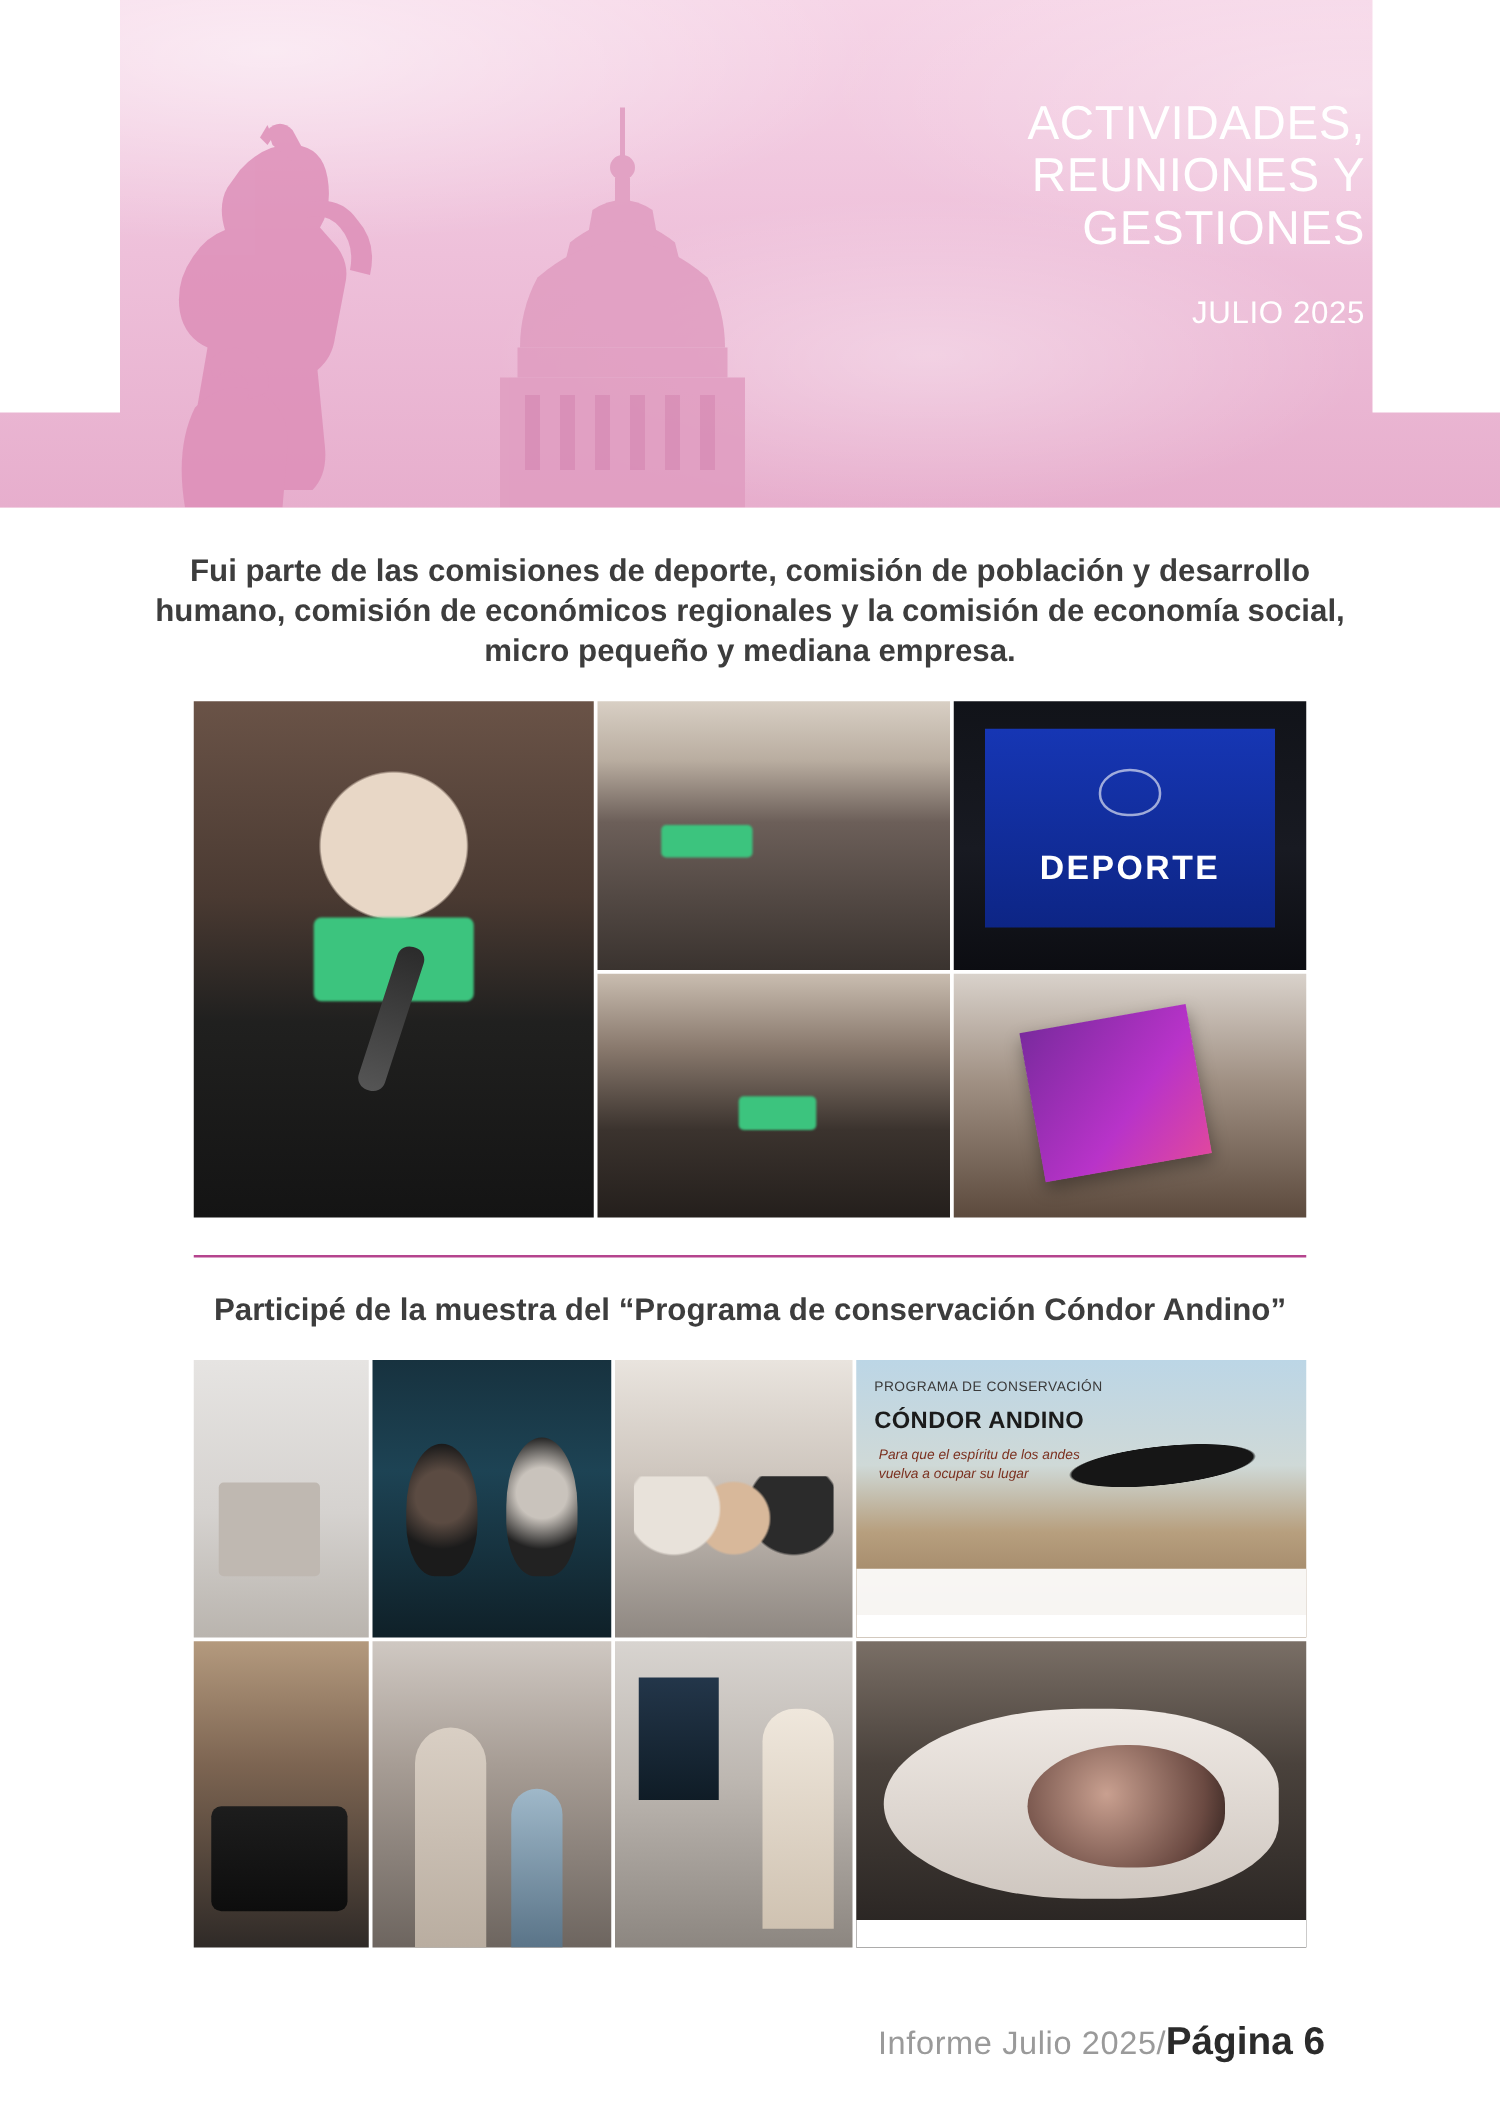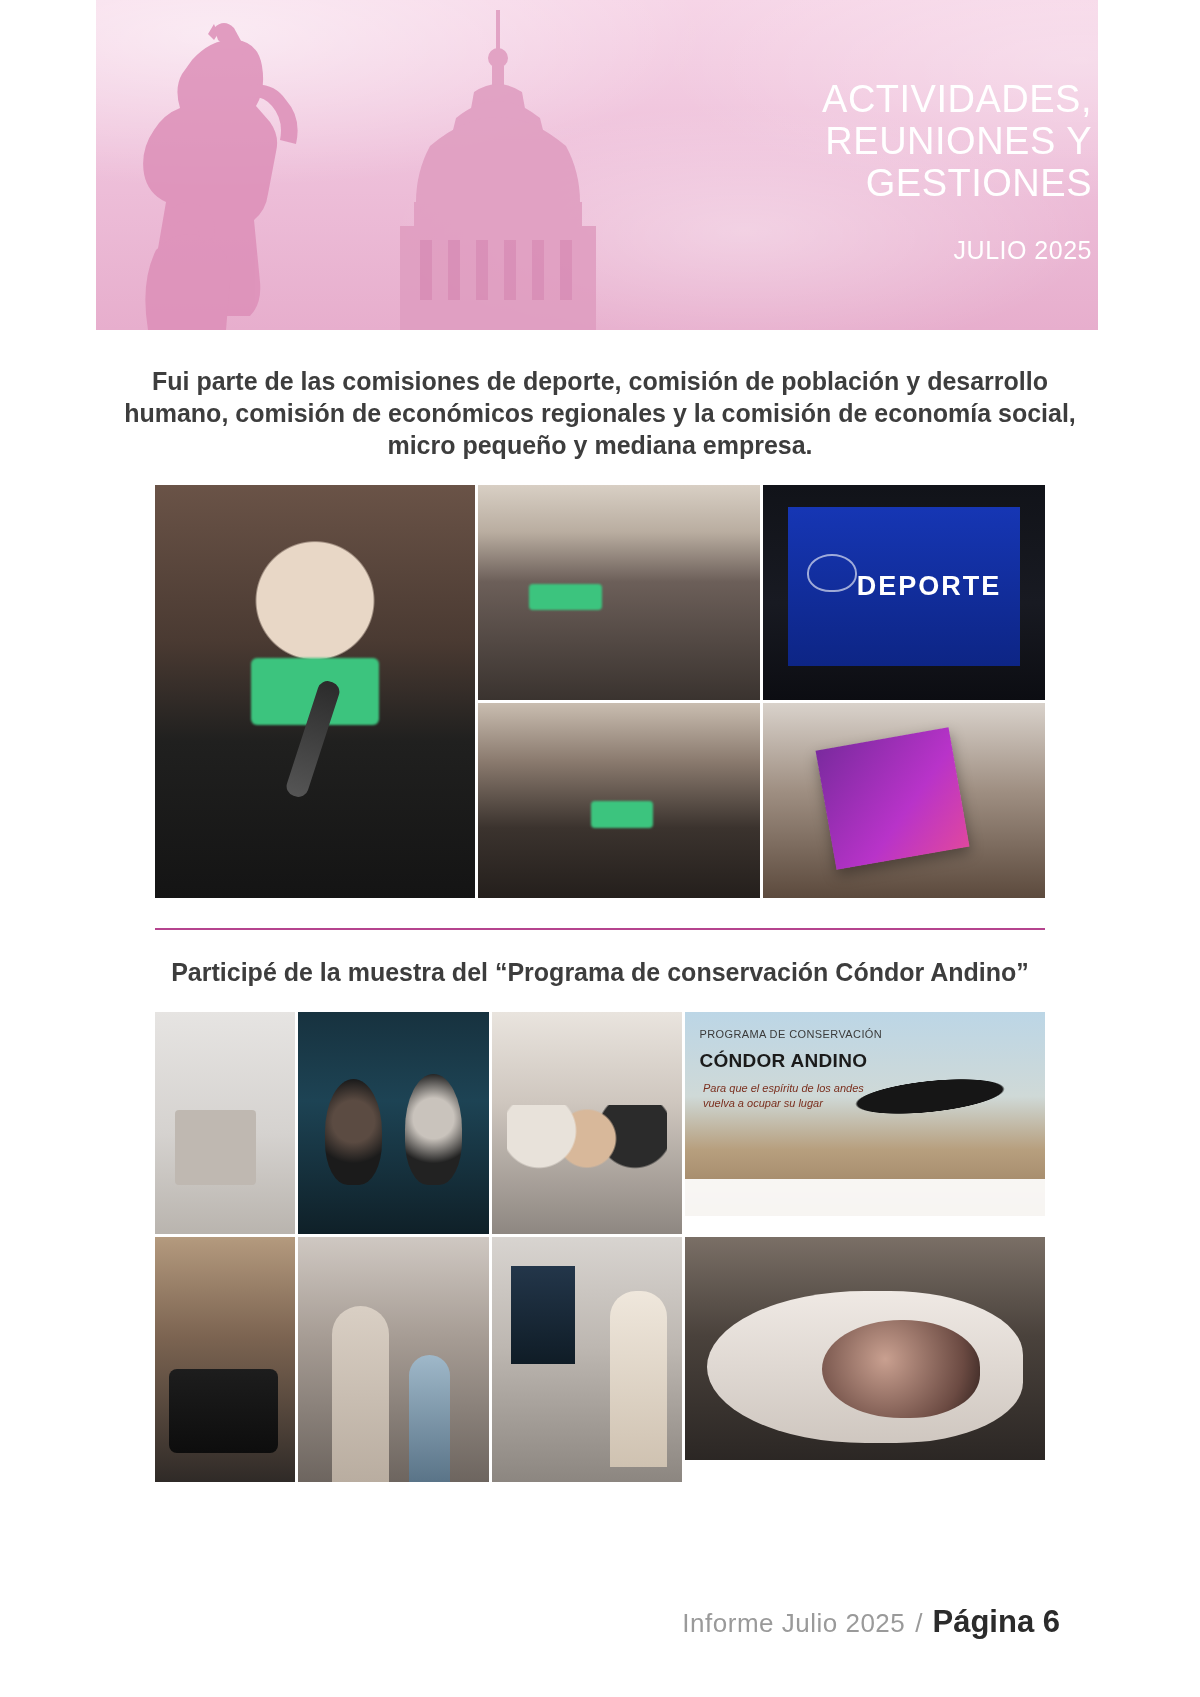--- a/index.html
+++ b/index.html
@@ -13,21 +13,21 @@
     font-family: "Liberation Sans", sans-serif;
     color: #333;
     position: relative;
     overflow: hidden;
   }
 
   
   .header {
     position: relative;
     width: 1200px;
-    height: 330px;
+    height: 406px;
     background: linear-gradient(180deg, #f3cde0 0%, #edbcd6 45%, #e9b3d0 100%);
     overflow: hidden;
   }
   .header-sky {
     position: absolute;
     inset: 0;
     background:
       radial-gradient(ellipse 700px 220px at 18% 10%, rgba(255,255,255,0.55), rgba(255,255,255,0) 70%),
       radial-gradient(ellipse 500px 180px at 62% 70%, rgba(255,255,255,0.35), rgba(255,255,255,0) 70%),
       radial-gradient(ellipse 600px 200px at 90% 18%, rgba(255,255,255,0.30), rgba(255,255,255,0) 70%),
@@ -180,21 +180,21 @@
     background:#3cc47e; border-radius:4px; filter: blur(1px);
   }
 
   .p-deporte {
     background: linear-gradient(180deg, #111319 0%, #181a22 55%, #0c0d12 100%);
   }
   .p-deporte .screen {
     position:absolute;
     left: 9%; top: 10%; width: 82%; height: 74%;
     background: linear-gradient(180deg,#1636b4,#0d2585);
-    display:flex; flex-direction:row; align-items:center; justify-content:center;
+    display:flex; flex-direction:column; align-items:center; justify-content:center;
     color:#fff;
   }
   .p-deporte .screen .logo {
     width: 46px; height: 34px;
     border: 2px solid rgba(255,255,255,.7);
     border-radius: 50% 50% 46% 46%;
     margin-bottom: 26px;
     opacity:.85;
   }
   .p-deporte .screen .word {
@@ -366,24 +366,23 @@
   }
   .p-pichon .cap {
     position:absolute; left: 0; right:0; bottom: 0; height: 9%;
     background:#ffffff;
   }
 
   
   .footer {
     position: absolute;
     right: 140px;
-    bottom: 57px;
+    bottom: 46px;
     display: flex;
     align-items: baseline;
-    gap: 10px;
   }
   .footer .f-light {
     color: #9a9a9a;
     font-size: 26px;
     letter-spacing: .5px;
   }
   .footer .f-slash {
     color: #9a9a9a;
     font-size: 26px;
   }

